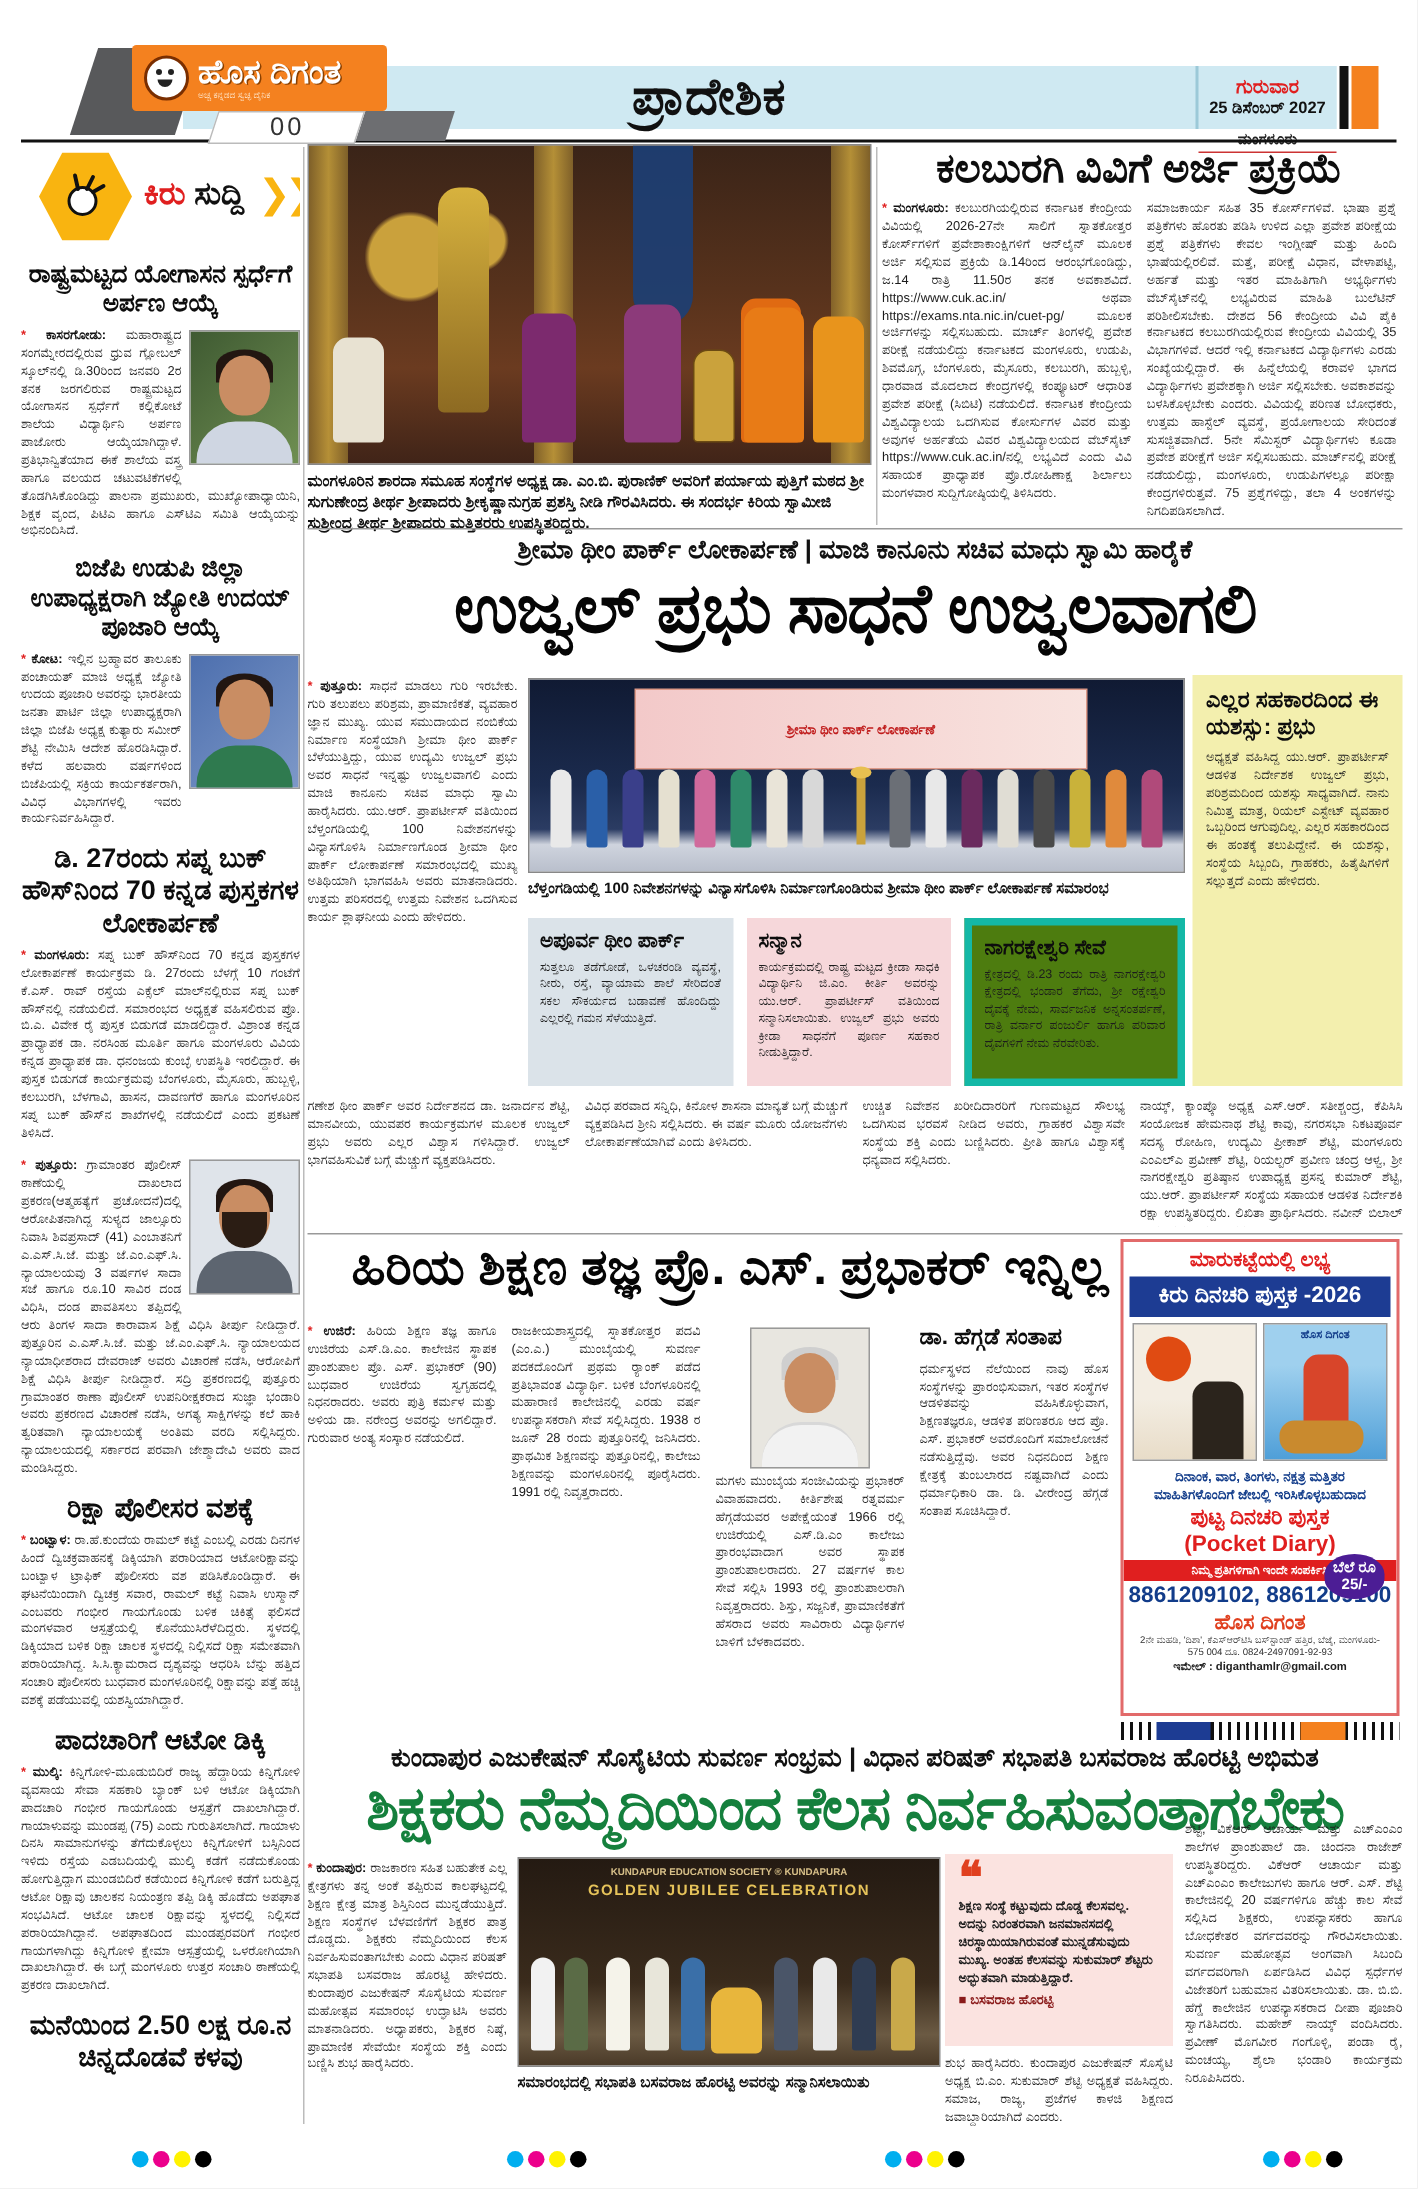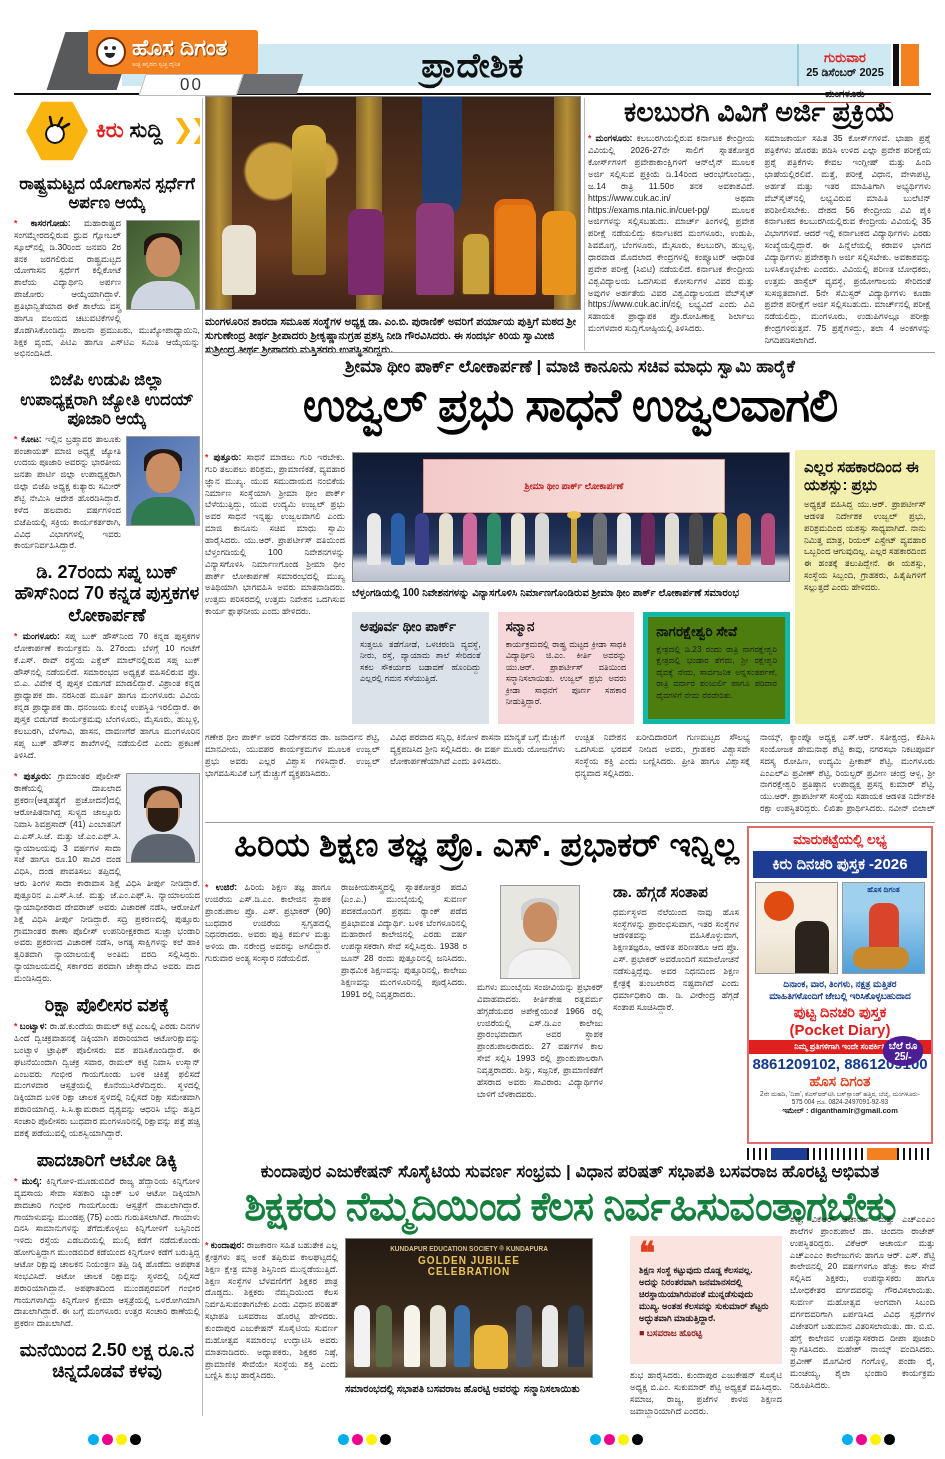--- a/index.html
+++ b/index.html
@@ -133,21 +133,21 @@
   .ad-addr{font-size:6.4px;color:#333;line-height:1.3;padding:0 6px;}
   .ad-mail{font-size:7.5px;font-weight:bold;color:#222;}
   .regstrip{position:absolute;left:747px;top:1148px;width:186px;height:12px;
      background:repeating-linear-gradient(90deg,#111 0 2px,#fff 2px 6px);}
   .regstrip .blue{position:absolute;left:24px;top:0;width:36px;height:12px;background:#1d3c93;}
   .regstrip .orange{position:absolute;right:36px;top:0;width:30px;height:12px;background:#f4811f;}
   
   .bt-kicker{position:absolute;left:205px;top:1162px;width:730px;text-align:center;font-size:17px;font-weight:bold;color:#111;}
   .bt-head{position:absolute;left:205px;top:1184px;width:730px;text-align:center;font-size:40px;font-weight:bold;color:#15803d;letter-spacing:-1px;}
   .bt-lead{position:absolute;left:205px;top:1240px;width:133px;height:172px;overflow:hidden;}
-  .gold{left:345px;top:1238px;width:248px;height:140px;background:linear-gradient(180deg,#241a12 0%,#3a2b1c 60%,#6b5a43 85%,#4a3a28 100%);}
+  .gold{left:345px;top:1238px;width:282px;height:140px;background:linear-gradient(180deg,#241a12 0%,#3a2b1c 60%,#6b5a43 85%,#4a3a28 100%);}
   .gold .bn1{position:absolute;left:30px;top:6px;right:30px;text-align:center;color:#d8c089;font-size:6.5px;font-weight:bold;}
   .gold .bn2{position:absolute;left:30px;top:16px;right:30px;text-align:center;color:#e6c35a;font-size:10px;font-weight:bold;letter-spacing:1px;}
   .gold .p{position:absolute;bottom:10px;width:16px;height:62px;border-radius:8px 8px 2px 2px;}
   .gold .seated{position:absolute;left:128px;bottom:8px;width:34px;height:44px;background:#e8b63c;border-radius:12px 12px 4px 4px;}
   .gold-cap{position:absolute;left:345px;top:1382px;width:278px;}
   .bt-quote{position:absolute;left:630px;top:1236px;width:152px;height:128px;background:#fbe3e0;padding:8px 9px;box-sizing:border-box;overflow:hidden;}
   .q-icon{color:#e0401f;font-size:30px;line-height:.6;font-weight:bold;font-family:"Liberation Serif","DejaVu Serif",serif;}
   .bt-quote .qt{font-size:8.6px;font-weight:bold;line-height:1.4;text-align:left;color:#1a1a1a;margin-top:2px;}
   .bt-quote .attr{font-size:8.8px;font-weight:bold;color:#8a1a1a;margin-top:4px;}
   .bt-afterquote{position:absolute;left:630px;top:1370px;width:152px;height:48px;overflow:hidden;}
@@ -172,21 +172,21 @@
         <div class="mh-logo-tag">ಅಚ್ಚ ಕನ್ನಡದ ಸ್ವಚ್ಛ ದೈನಿಕ</div>
       </span>
     </div>
     <div class="mh-gray2"></div>
     <div class="mh-num">
         <span>00</span>
       </div>
     <div class="mh-section">ಪ್ರಾದೇಶಿಕ</div>
     <div class="mh-datebox">
       <div class="mh-day">ಗುರುವಾರ</div>
-      <div class="mh-date">25 ಡಿಸೆಂಬರ್ 2025</div>
+      <div class="mh-date">25 ಡಿಸೆಂಬರ್ 2027</div>
     </div>
     <div class="mh-blackbar"></div>
     <div class="mh-orangebar"></div>
     <div class="mh-city">ಮಂಗಳೂರು</div>
   </div>
   <div class="mh-rule"></div>
 
   <div class="vrule" style="left:202px;top:98px;height:1318px;"></div>
   <div class="leftcol">
     <div class="kiru-badge">

